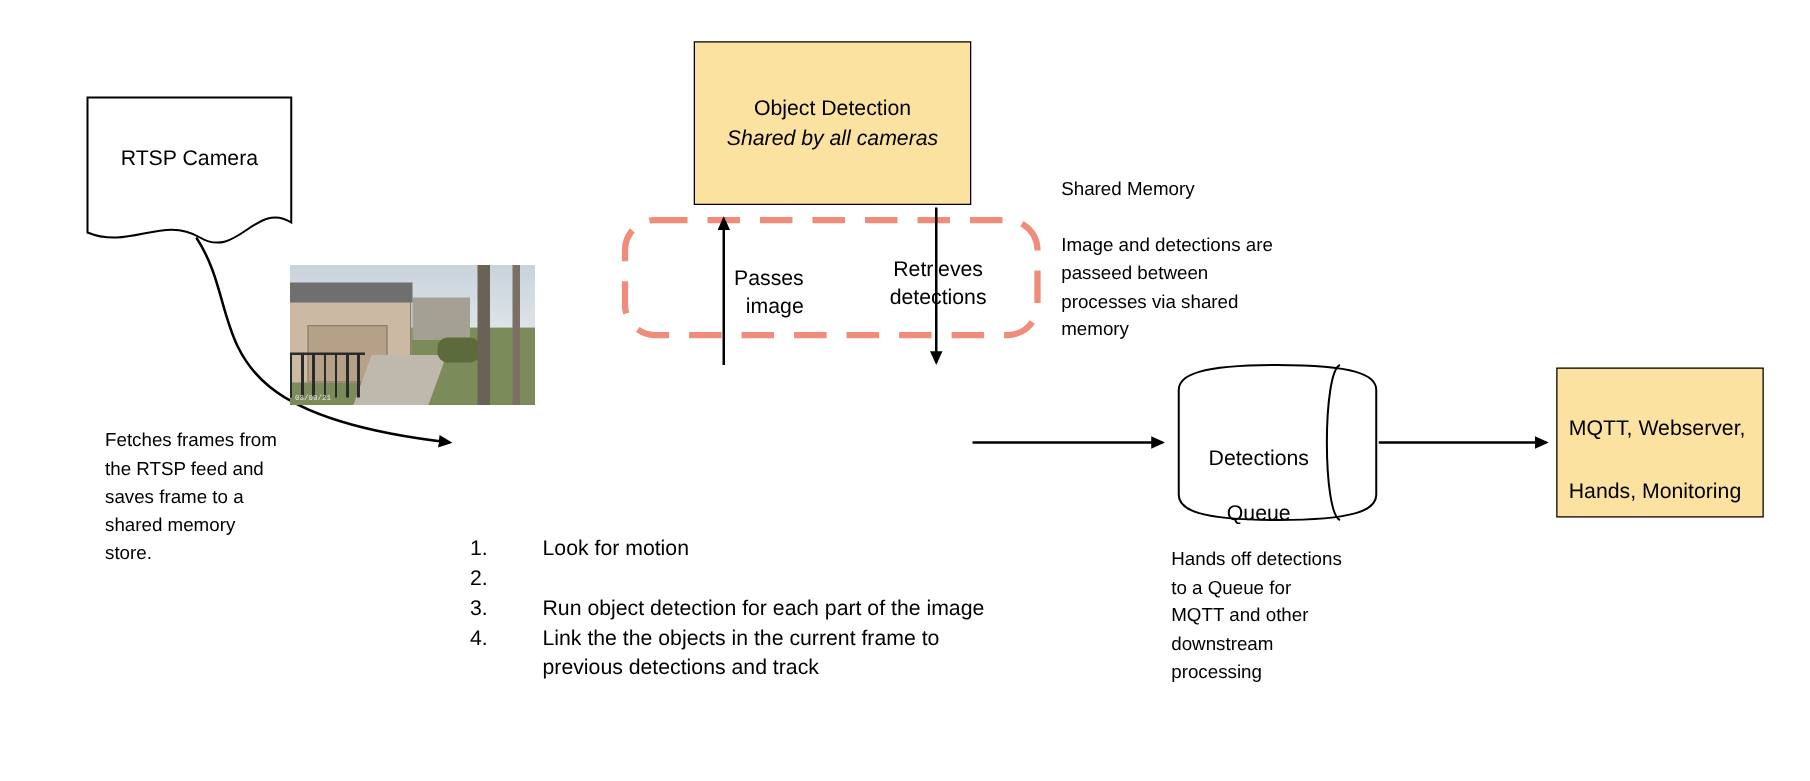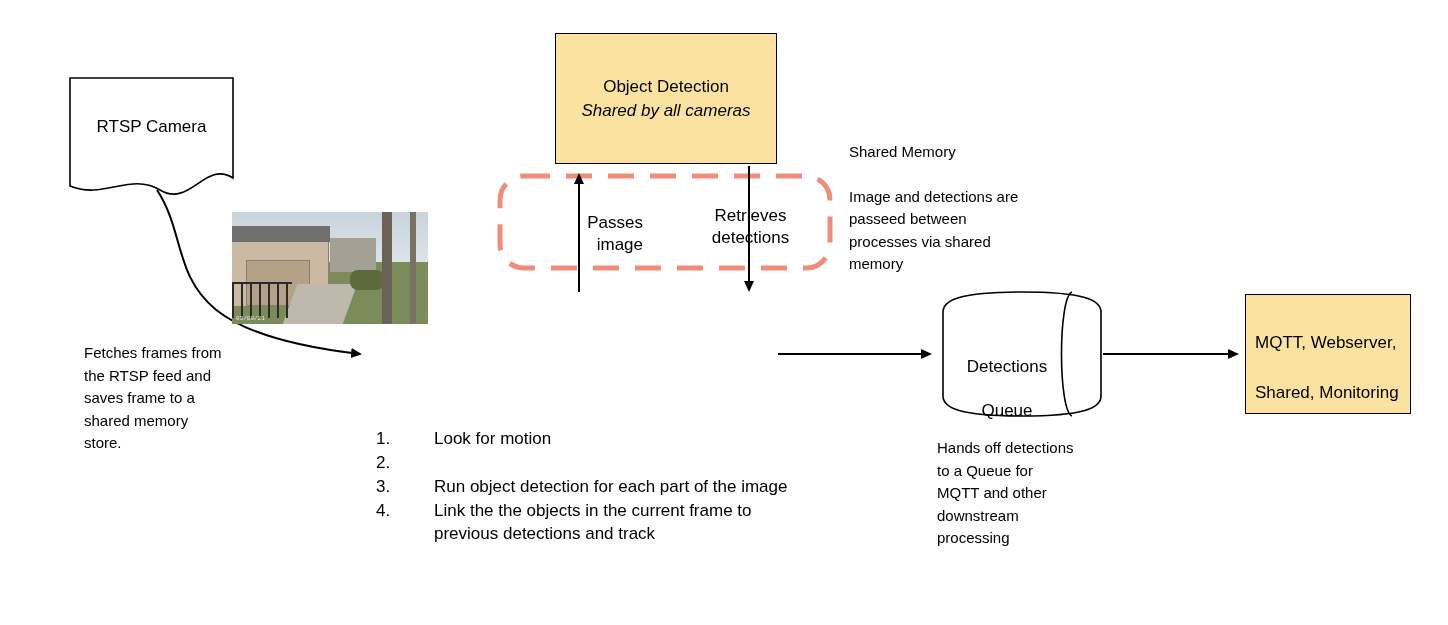--- a/index.html
+++ b/index.html
@@ -262,21 +262,21 @@
   </svg>
 
   <div class="node box" id="object-detection">
     <div class="line1">Object Detection</div>
     <div class="line2">Shared by all cameras</div>
   </div>
 
 
   <div class="node box" id="mqtt-box">
     <div class="line1">MQTT, Webserver,</div>
-    <div class="line1">Shared, Monitoring</div>
+    <div class="line1">Hands, Monitoring</div>
   </div>
 
   <div class="label" id="rtsp-label">RTSP Camera</div>
 
   <div class="label center-text" id="queue-label">
     <div>Detections</div>
     <div>Queue</div>
   </div>
 
   <div class="label" id="passes-image-label">Passes

